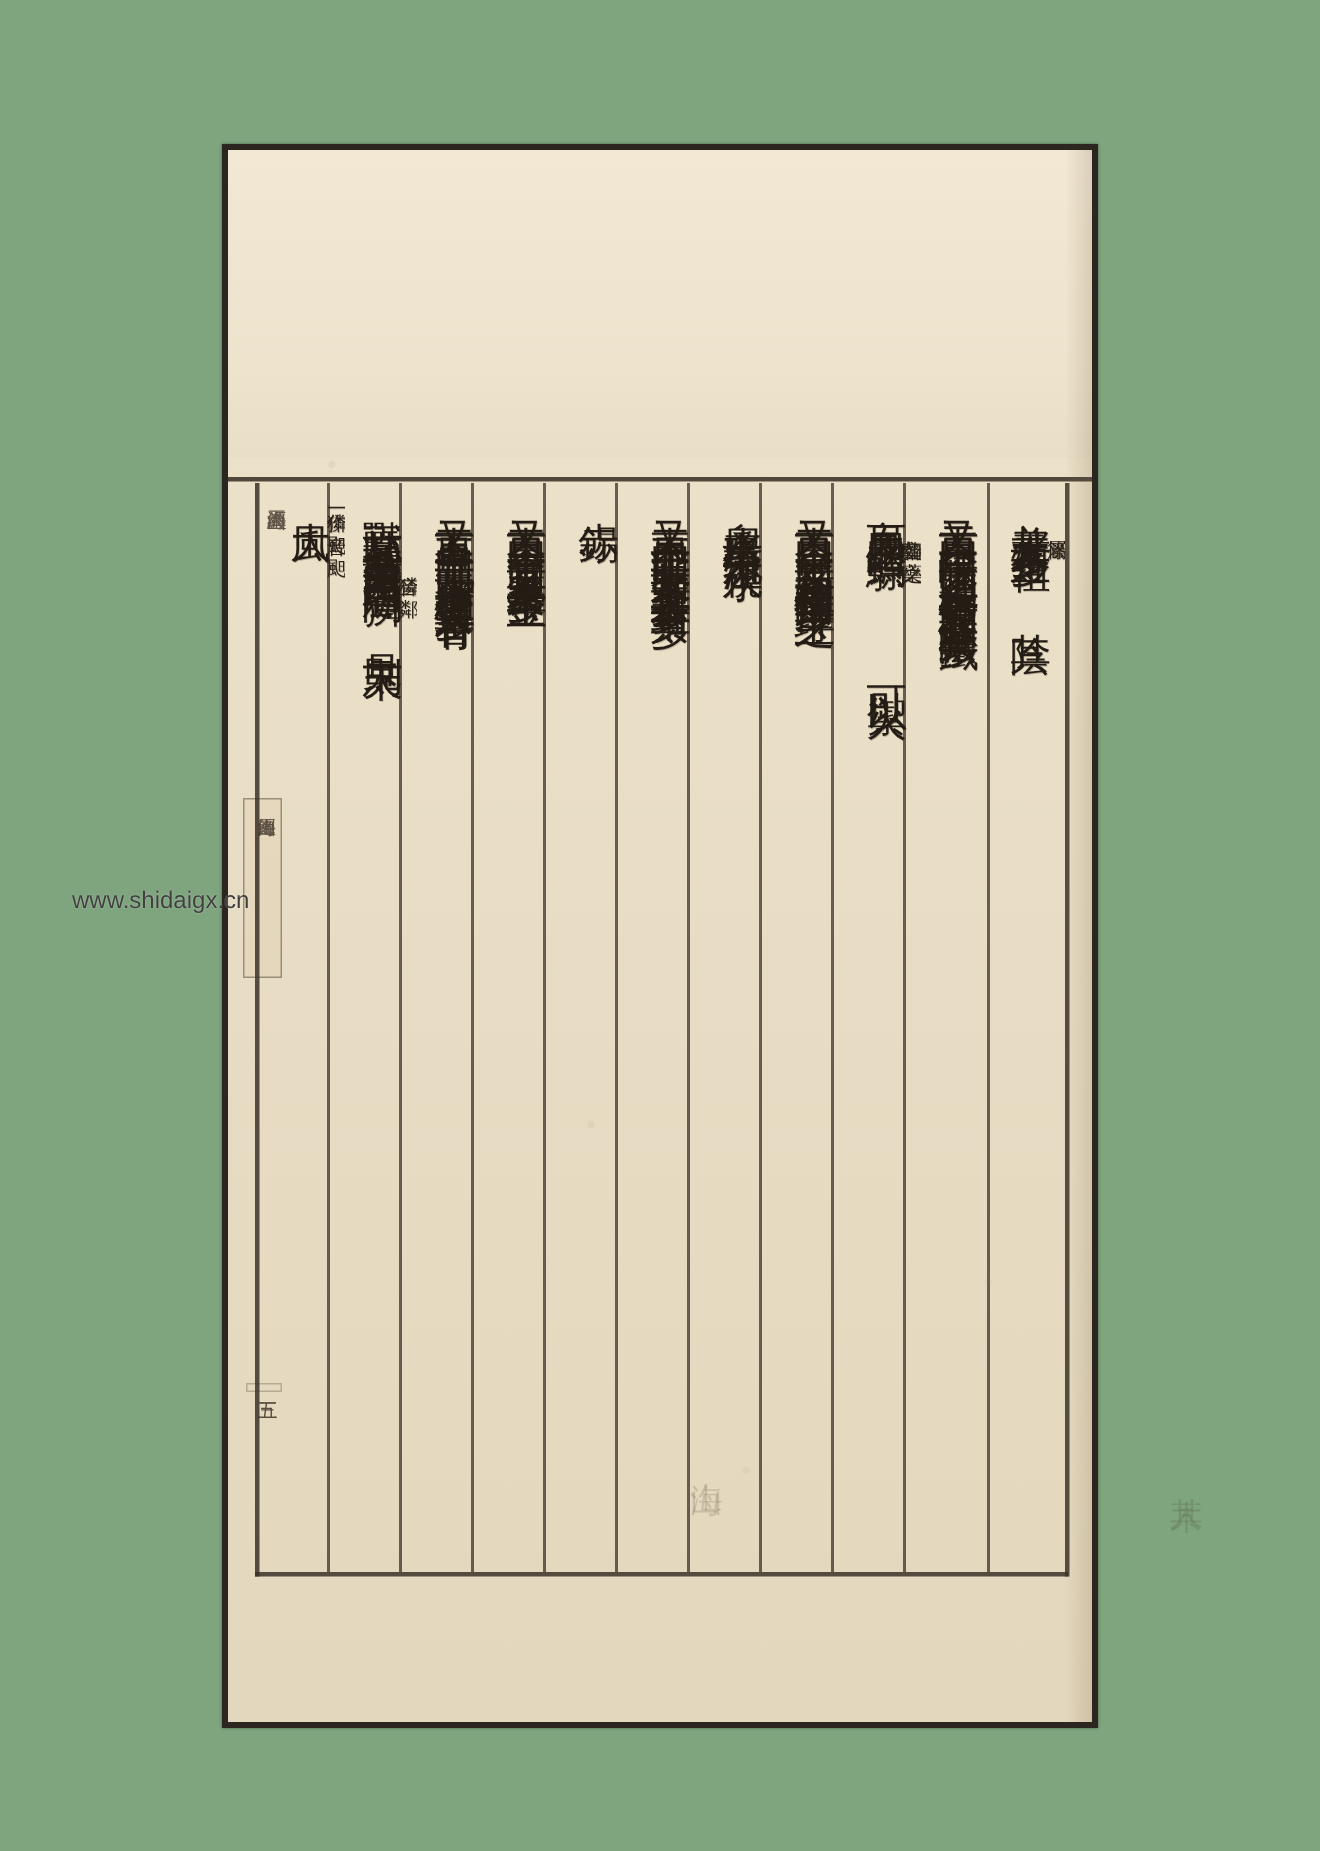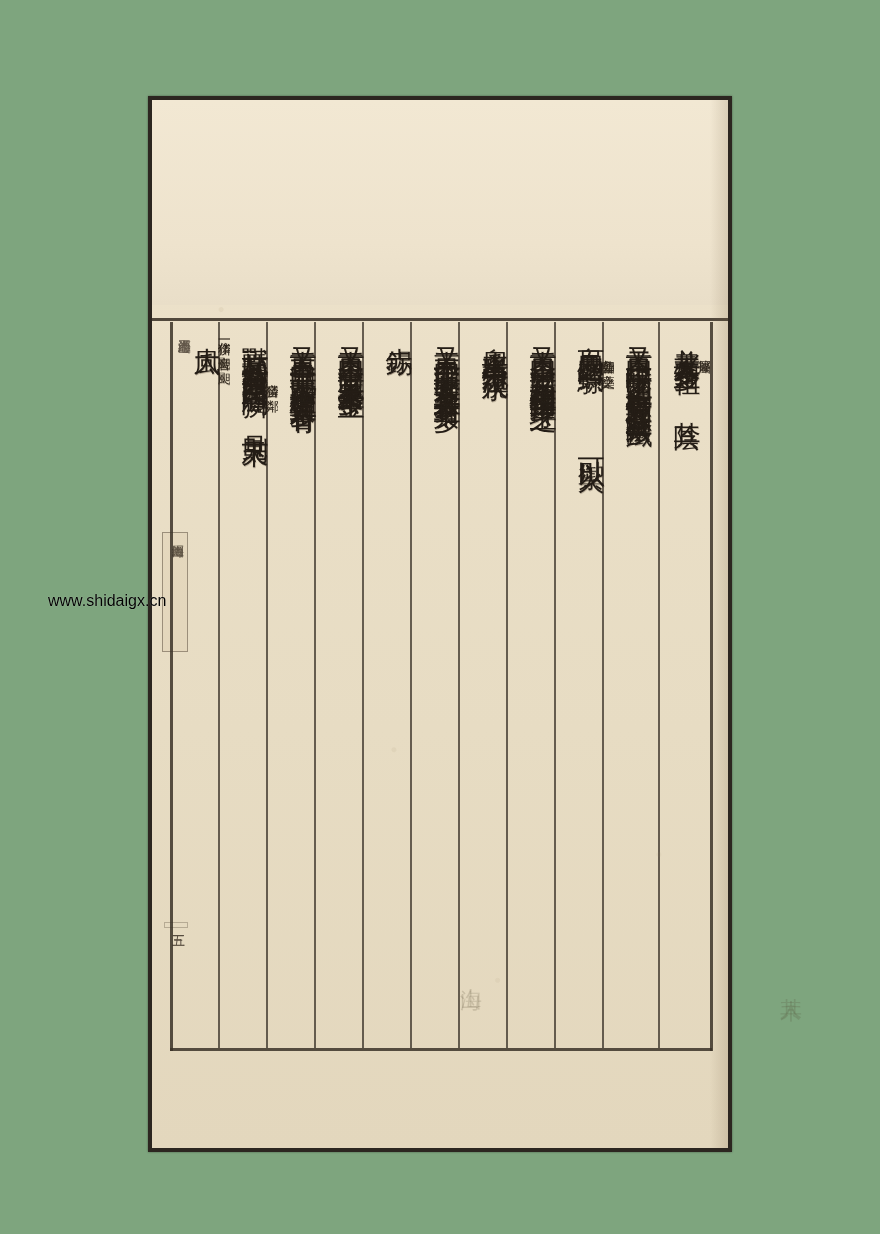--- a/index.html
+++ b/index.html
@@ -246,21 +246,21 @@
     pointer-events: none;
   }
 
   
   #watermark {
     position: absolute;
     left: 48px;
     top: 592px;
     font-family: "Liberation Sans", sans-serif;
     font-size: 16px;
-    color: #000000;
+    color: #404040;
     letter-spacing: 0px;
     text-shadow: 0 0 1px rgba(255,255,255,0.5);
     white-space: nowrap;
   }
 </style>
 </head>
 <body>
 
 <div id="stage">
 

